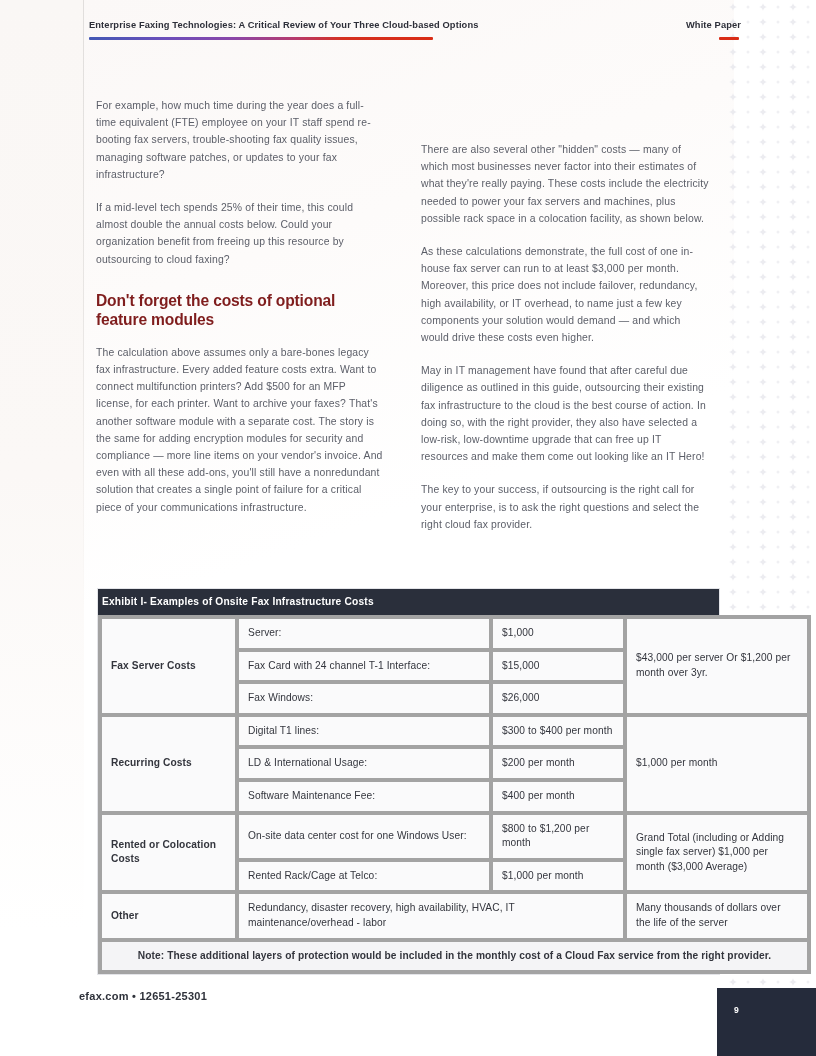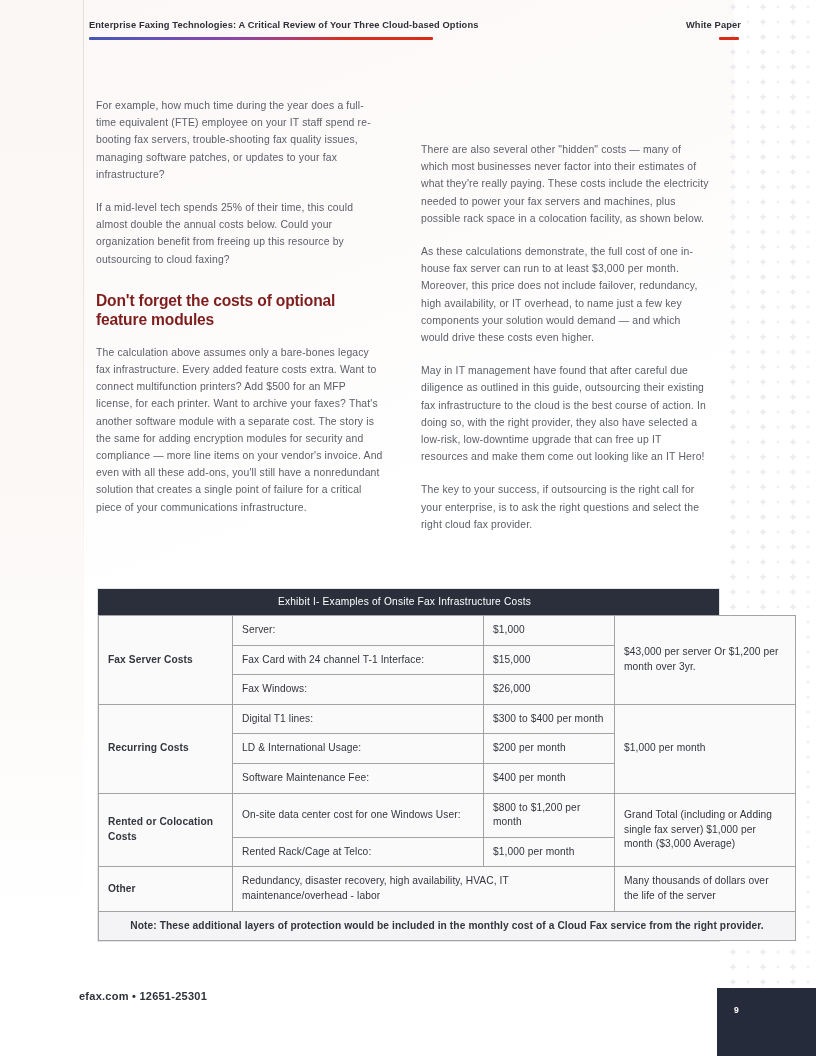--- a/index.html
+++ b/index.html
@@ -130,33 +130,33 @@
     left: 97px; top: 588px;
     width: 623px;
     border: 1px solid #e3e4e8;
     background: #fafafb;
     box-sizing: border-box;
   }
   .exhibit-title {
     background: #2a2f3b;
     color: #ffffff;
     font-size: 10.2px;
-    font-weight: normal;
+    font-weight: bold;
     letter-spacing: 0.2px;
-    text-align: center;
+    text-align: left;
     padding: 7px 12px 8px 4px;
   }
   table.grid {
     width: 100%;
     border-collapse: collapse;
     table-layout: fixed;
     background: #fafafb;
   }
   table.grid td {
-    border: 1px solid #a3a3a3;
+    border: 4px solid #a3a3a3;
     vertical-align: middle;
     color: #33353d;
     font-size: 10.2px;
     line-height: 14.6px;
     padding: 7px 9px;
     letter-spacing: 0.01em;
   }
   td.cat {
     width: 115px;
     font-weight: bold;

